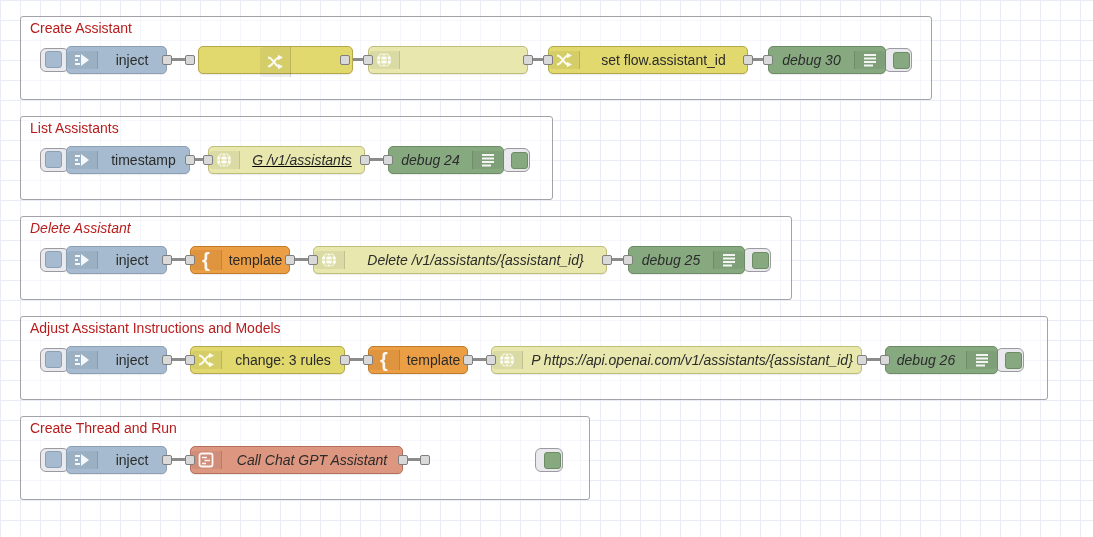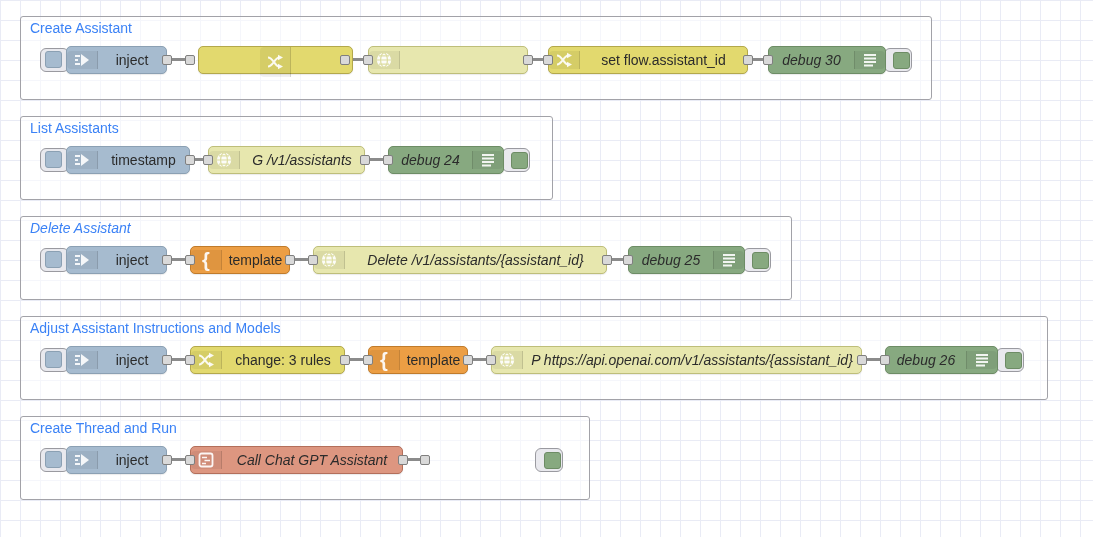--- a/index.html
+++ b/index.html
@@ -12,21 +12,21 @@
       linear-gradient(90deg, #e9ebf5 1px, transparent 1px);
     background-size:20px 20px;
     background-position:0 0;
   }
   .canvas{position:absolute;inset:0;}
   .group{
     position:absolute;border:1.5px solid #a2a2a8;border-radius:3px;
     background:rgba(255,255,255,0.55);box-sizing:border-box;
   }
   .group-label{
-    position:absolute;left:9px;top:3px;font-size:14px;color:#3b82f6;white-space:nowrap;
+    position:absolute;left:9px;top:3px;font-size:14px;color:#b91c1c;white-space:nowrap;
   }
   .node{
     position:absolute;height:28px;border:1px solid;border-radius:5px;
     box-sizing:border-box;display:flex;align-items:center;z-index:2;
     box-shadow:0 1px 1px rgba(0,0,0,0.08);
   }
   .n-inject{background:#a6bbcf;border-color:#8ba0b3;}
   .n-change{background:#e2d96e;border-color:#b3a84b;}
   .n-http{background:#e7e7ae;border-color:#bebe7a;}
   .n-debug{background:#87a980;border-color:#6d8c65;}
@@ -157,21 +157,21 @@
           <path d="M8 3l8 6-8 6z" fill="#fff" opacity=".9"></path>
         </svg>
     </div>
     <div class="node-label">timestamp</div>
   </div>
 
   <div class="wire" style="left:190px;top:158px;width:18px;"></div>
   <div class="port" style="left:185px;top:155px;"></div>
   <div class="port" style="left:203px;top:155px;"></div>
 
-  <div class="node n-http" style="left:208px;top:146px;width:157px;">
+  <div class="node n-http" style="left:208px;top:146px;width:157px;text-decoration:underline;">
     <div class="icon-strip icon-left">
       <svg width="18" height="18" viewBox="0 0 18 18">
           <circle cx="9" cy="9" r="7.2" fill="#fff" opacity=".92"></circle>
           <path d="M2 9h14M4 4.8h10M4 13.2h10" stroke="#dcdca0" stroke-width="1.2"></path>
           <ellipse cx="9" cy="9" rx="3.4" ry="7.2" fill="none" stroke="#dcdca0" stroke-width="1.2"></ellipse>
         </svg>
     </div>
     <div class="node-label it">G /v1/assistants</div>
   </div>
 

